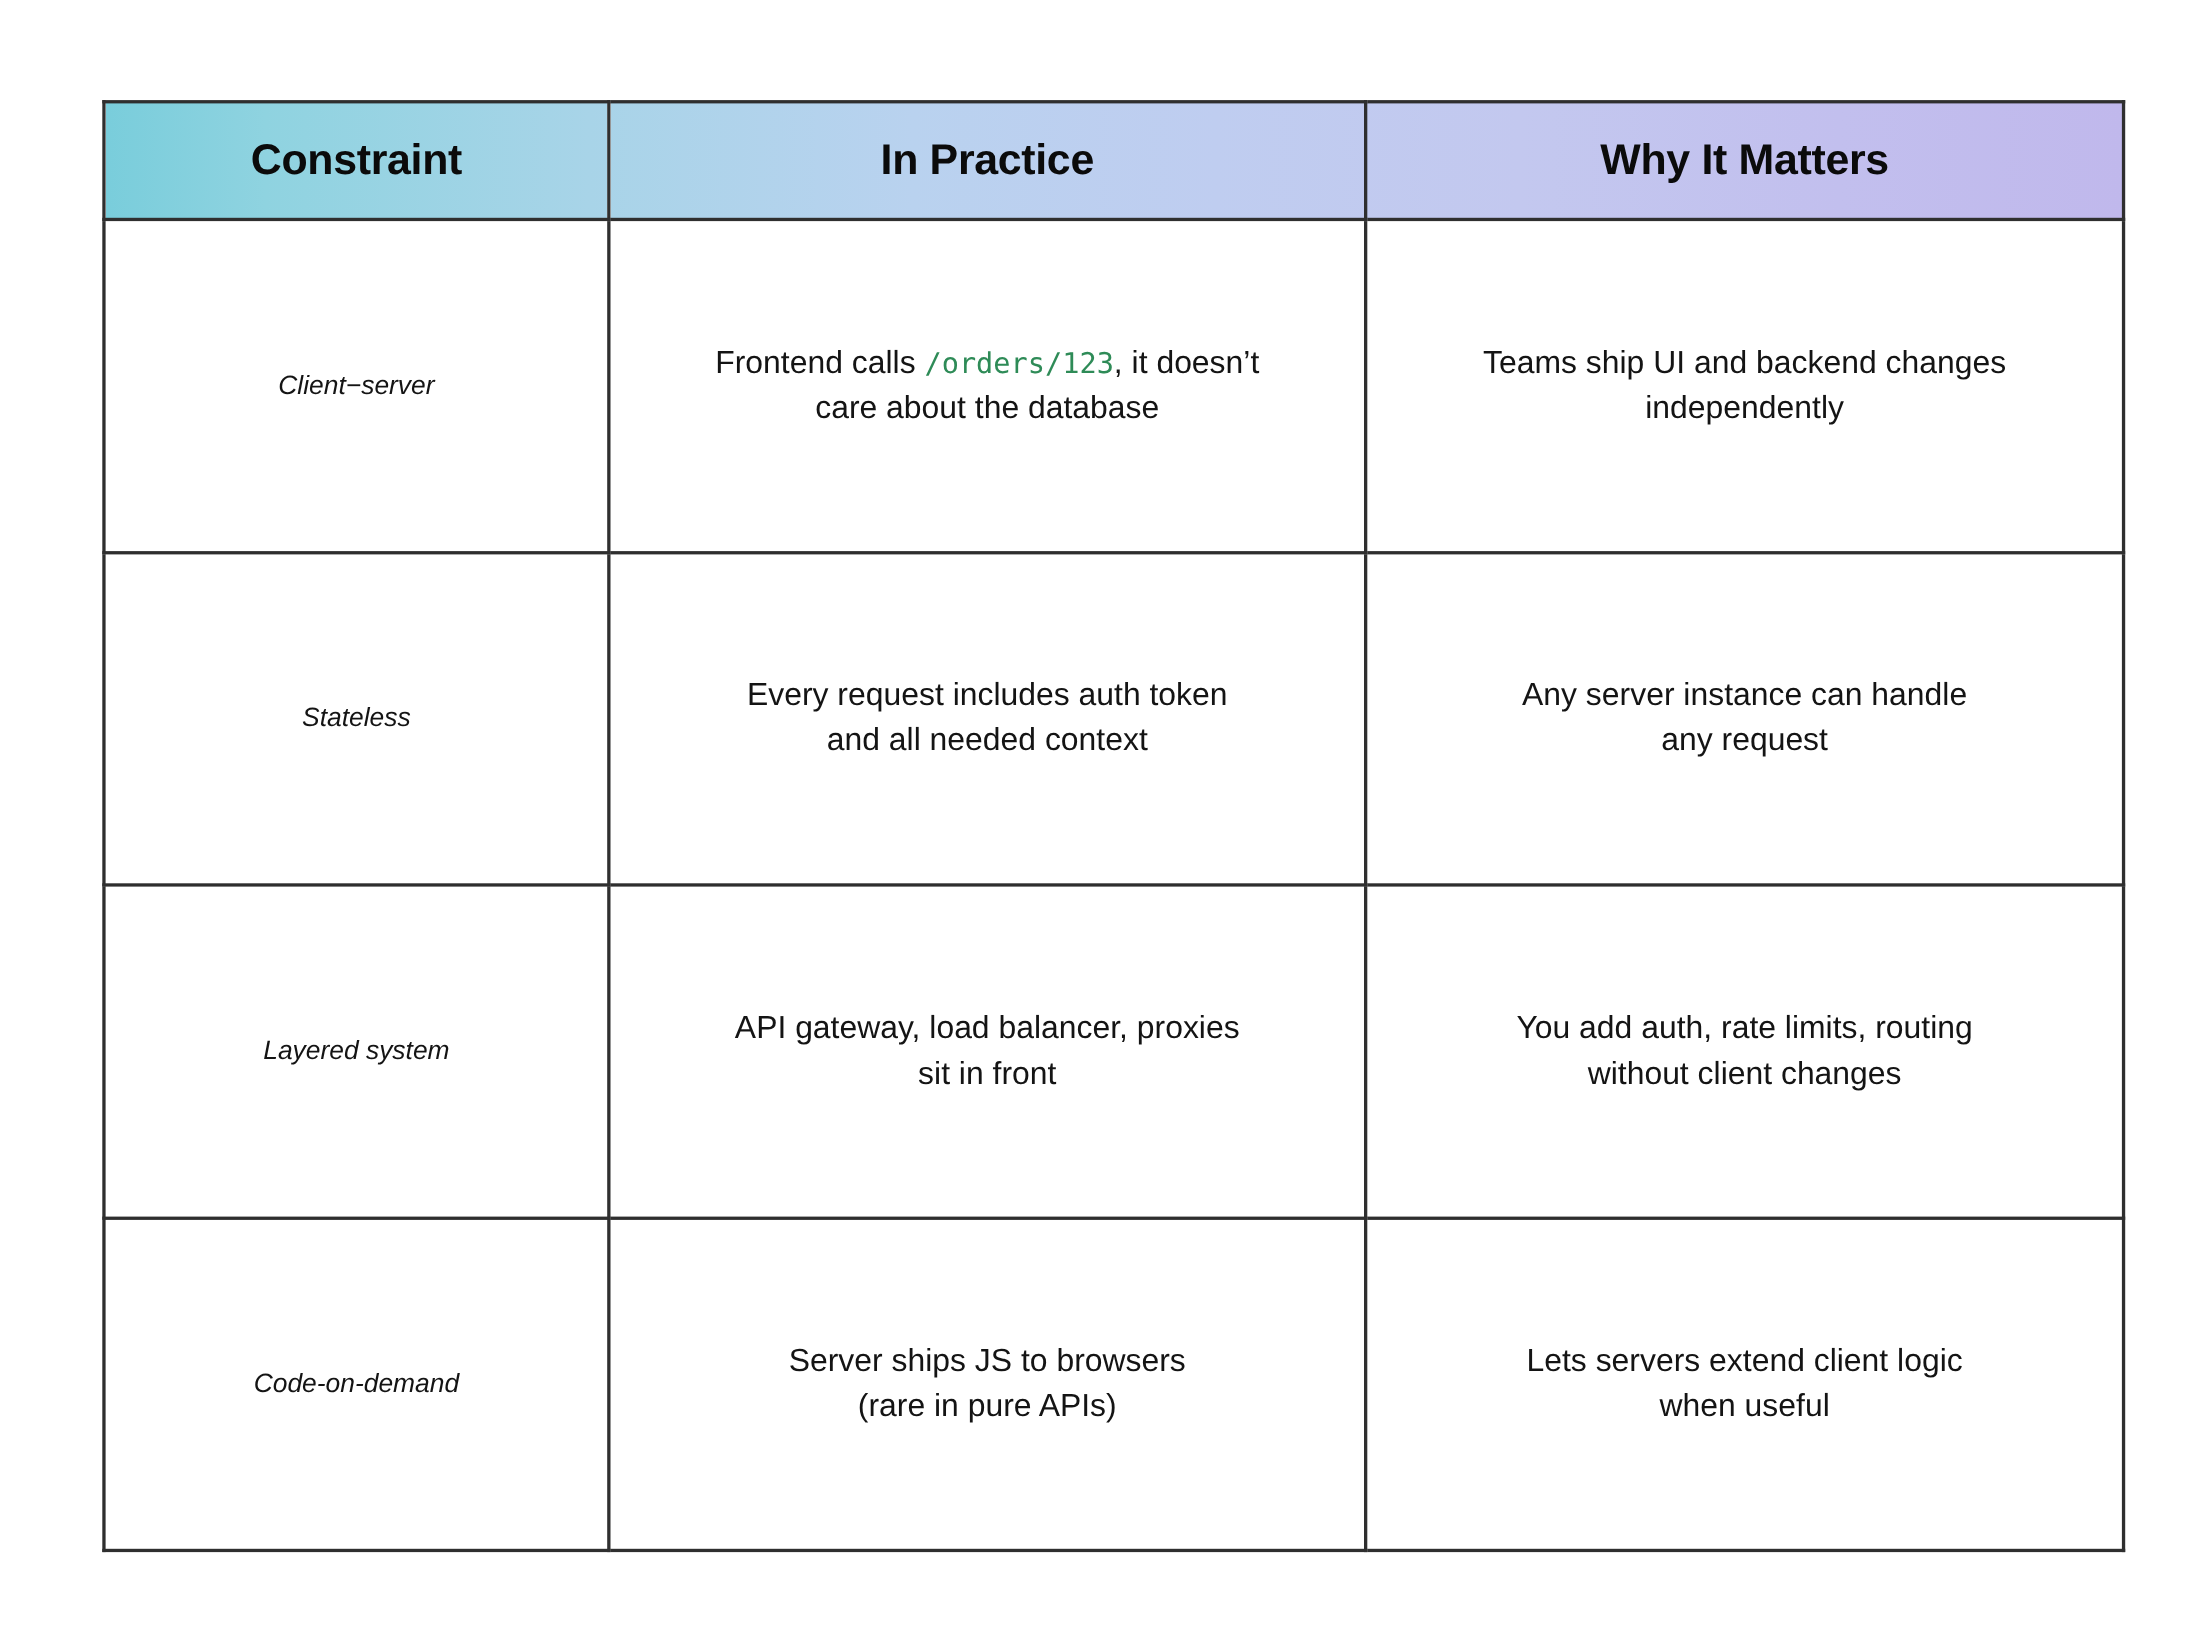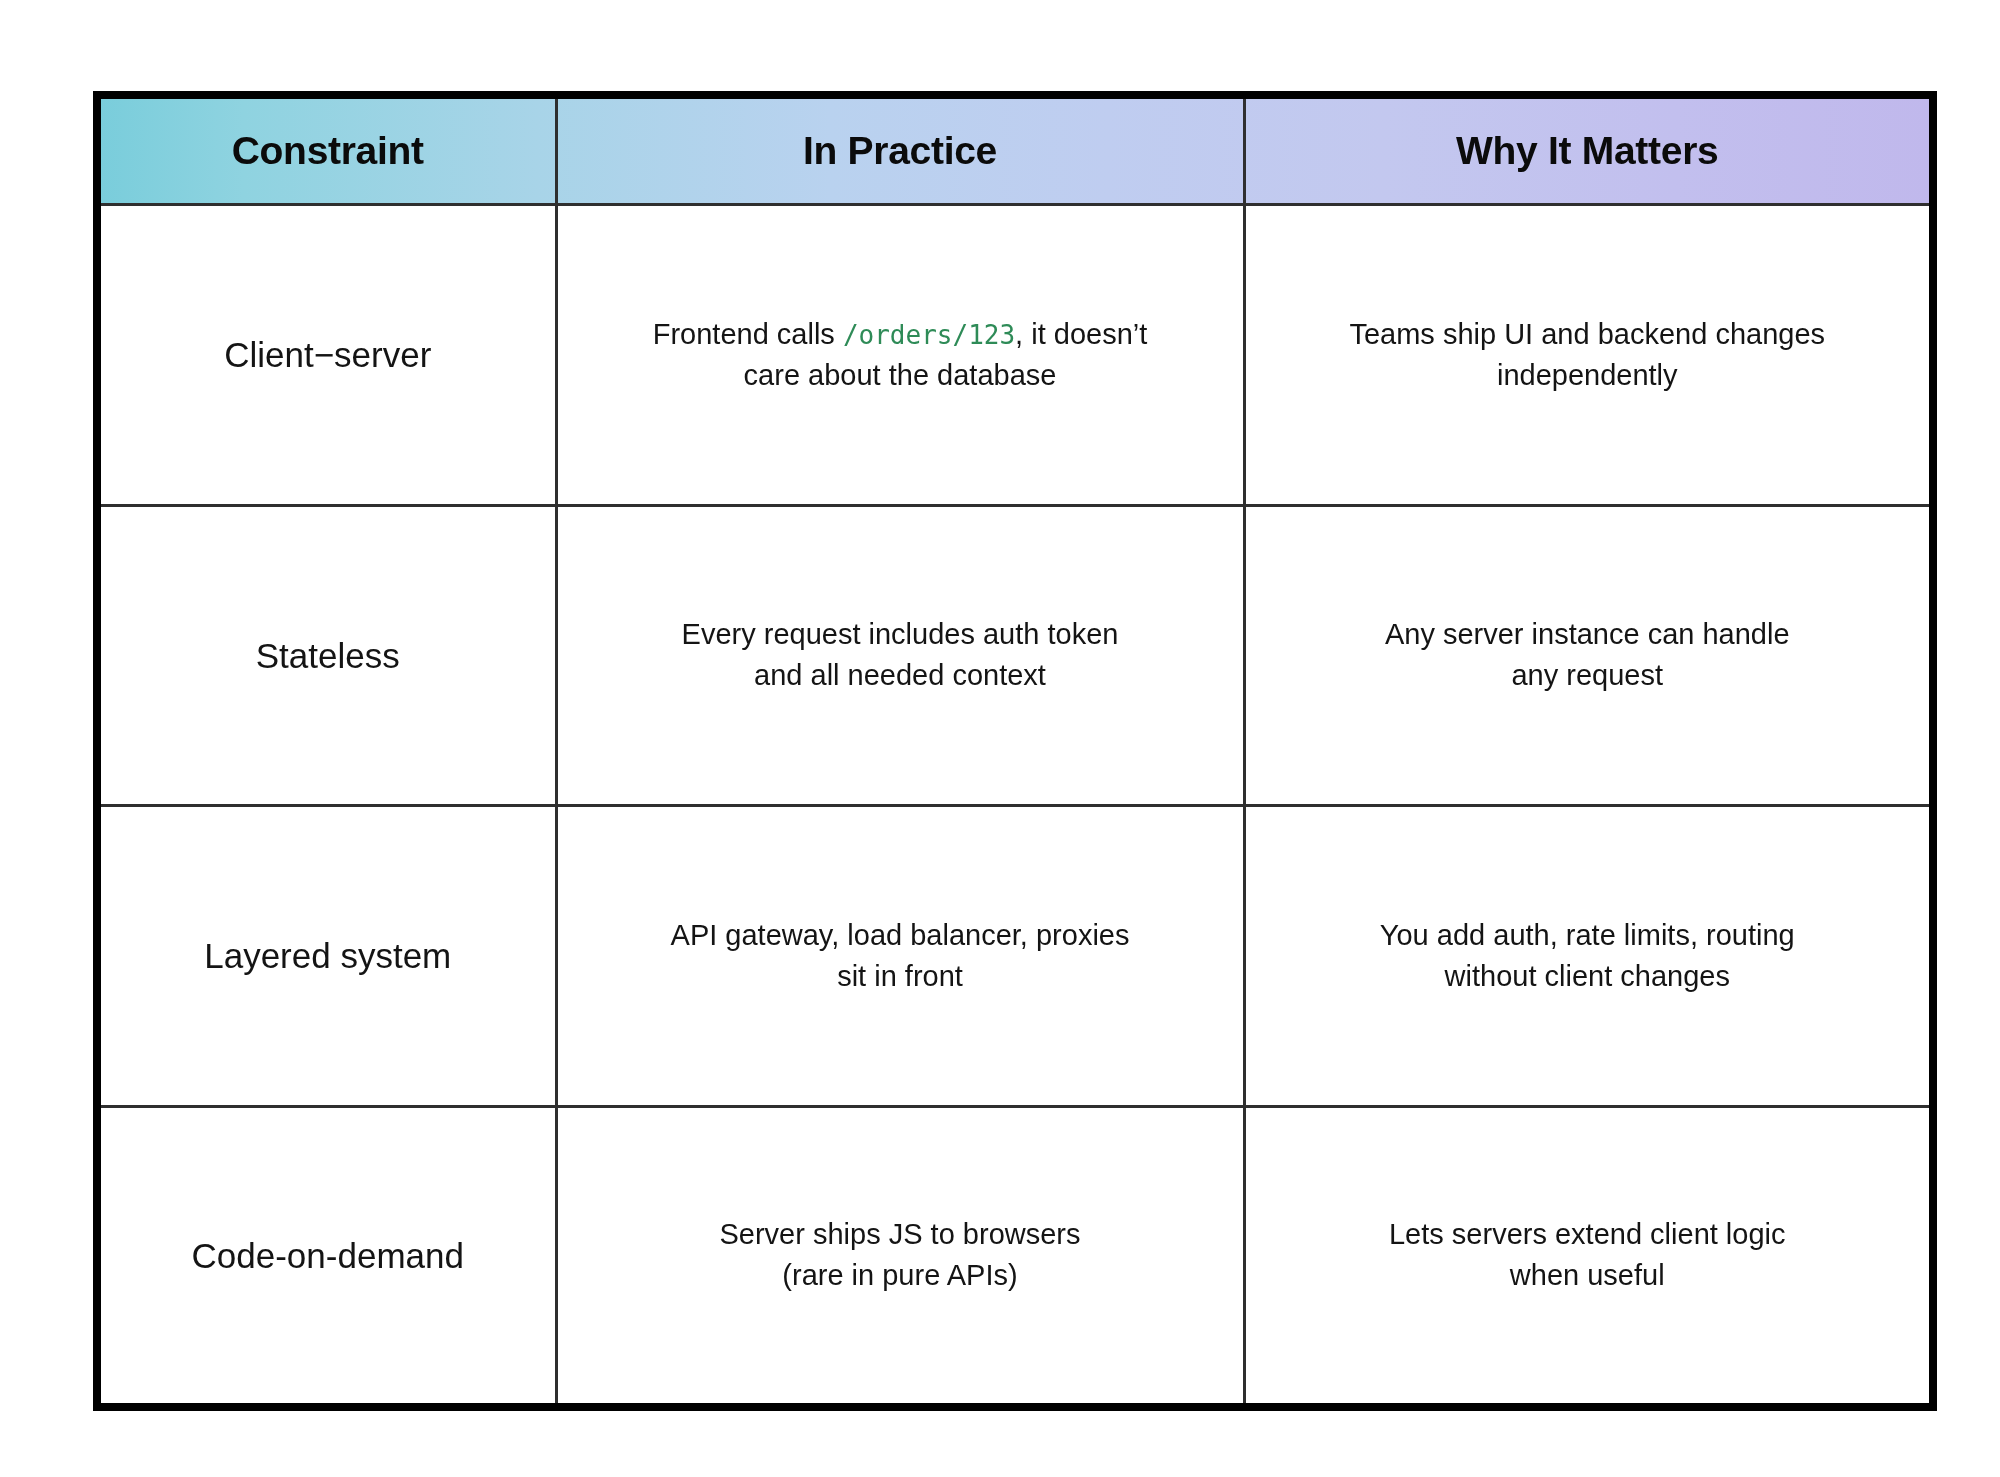--- a/index.html
+++ b/index.html
@@ -28,21 +28,21 @@
     top: 91px;
     width: 1836px;
     height: 1320px;
   }
 
   table.rest-table {
     width: 100%;
     height: 100%;
     border-collapse: collapse;
     table-layout: fixed;
-    border: 8px solid #000000;
+    border: 1px solid #000000;
   }
 
   table.rest-table col.c1 { width: 459px; }
   table.rest-table col.c2 { width: 688px; }
   table.rest-table col.c3 { width: 689px; }
 
   thead th {
     height: 104px;
     padding: 0;
     margin: 0;
@@ -80,22 +80,23 @@
     color: #141414;
     font-family: "Liberation Sans", sans-serif;
     font-size: 28px;
     line-height: 1.42;
     background: #ffffff;
   }
 
   tbody tr { height: 202px; }
 
   td.col-constraint {
-    font-size: 35px;
+    font-size: 24px;
     white-space: nowrap;
+    font-style: italic;
   }
 
   td.col-practice,
   td.col-why {
     font-size: 29px;
     line-height: 1.42;
   }
 
   .line { display: block; }
 

